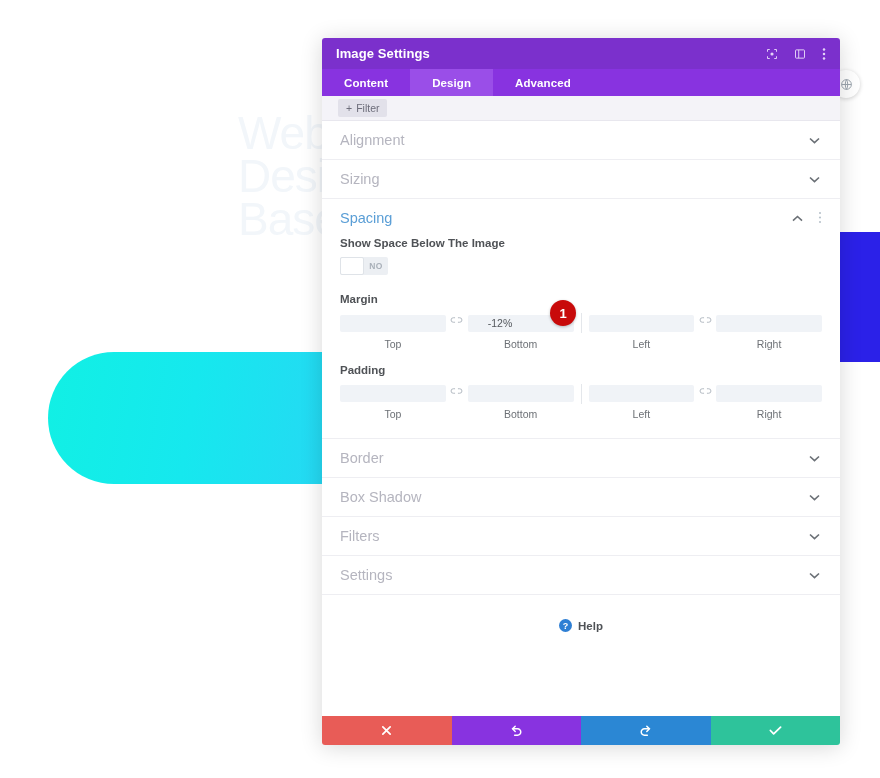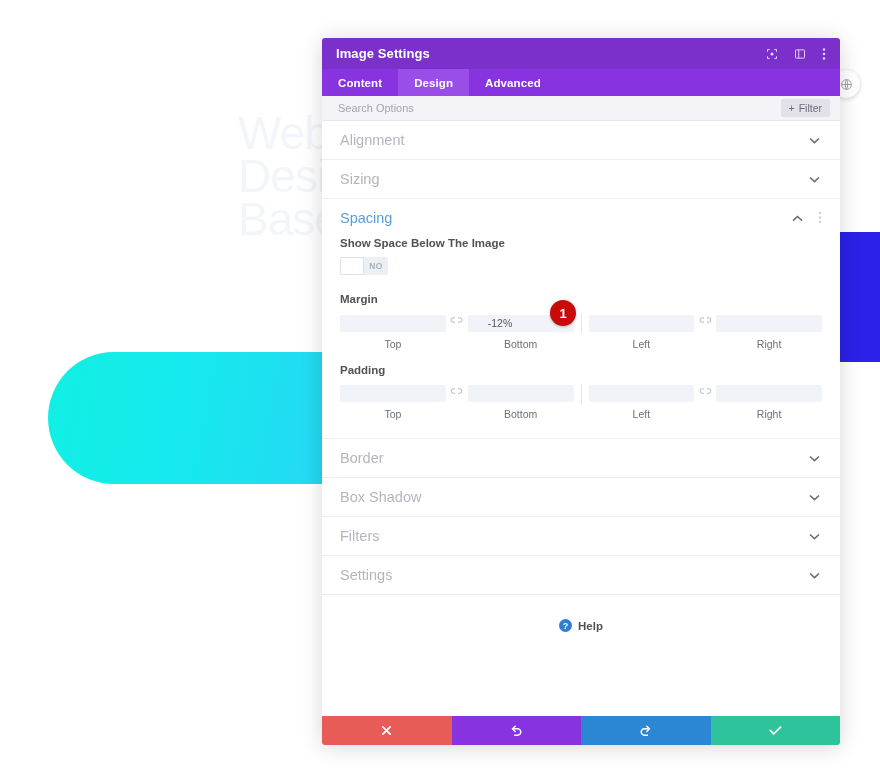--- a/index.html
+++ b/index.html
@@ -114,21 +114,21 @@
     line-height: 1;
   }
 
   .tabbar {
     background: #8833e0;
     height: 27px;
     display: flex;
     flex: none;
   }
   .tab {
-    padding: 0 16px;
+    padding: 0 22px;
     display: flex;
     align-items: center;
     font-size: 11.5px;
     font-weight: bold;
     color: #ffffff;
     letter-spacing: .1px;
     cursor: pointer;
   }
   .tab.active { background: #9a4ee8; }
 
@@ -392,21 +392,20 @@
     </div>
   </div>
 
   <div class="tabbar">
     <div class="tab">Content</div>
     <div class="tab active">Design</div>
     <div class="tab">Advanced</div>
   </div>
 
   <div class="searchbar">
-    <input class="search-input" placeholder="Search Options" style="">
     <button class="filter-btn">
       <span>+</span>
       <span>Filter</span>
     </button>
   </div>
 
   <div class="panel-body">
 
     <div class="section">
       <div class="section-head">

